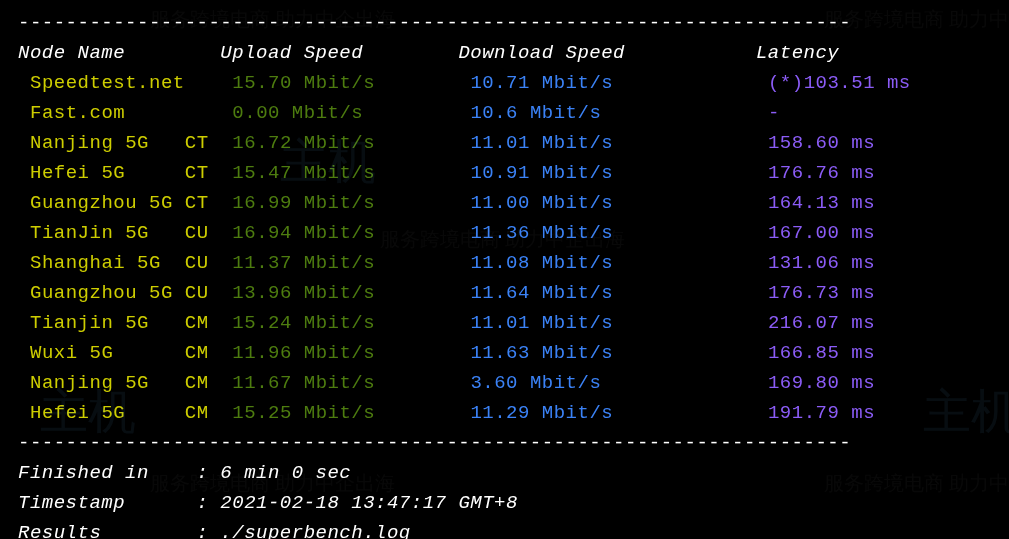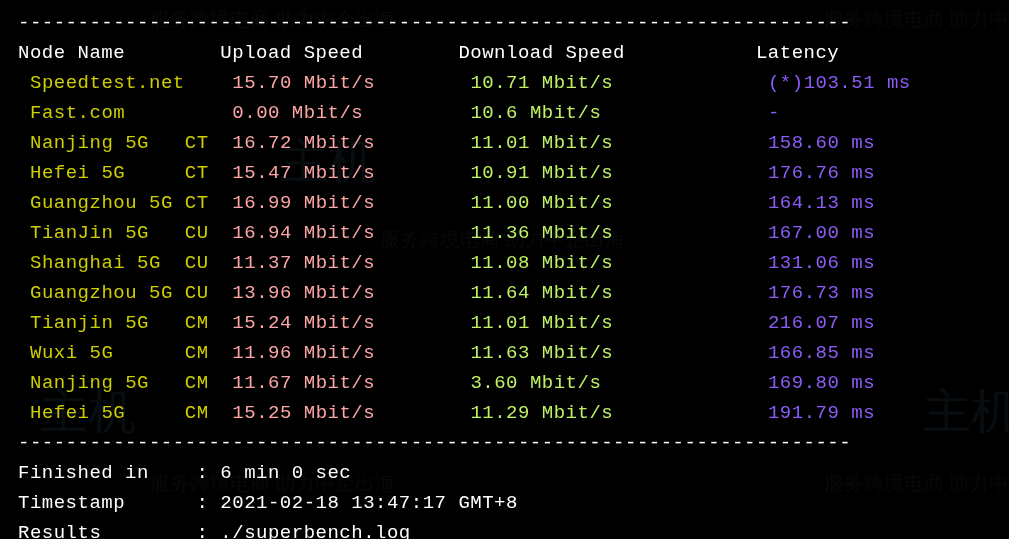--- a/index.html
+++ b/index.html
@@ -13,24 +13,24 @@
   }
   .terminal {
     font-family: "Consolas", "Monaco", "Courier New", monospace;
     font-size: 19px;
     line-height: 30px;
     color: #fff;
     white-space: pre;
     padding: 8px 18px;
     letter-spacing: 0.5px;
   }
-  .white { color: #ffffff; }
+  .white { color: #ffffff; font-style: italic; }
   .yellow { color: #cdcd00; margin-left: 12px; }
-  .green { color: #fca5a5; }
-  .red { color: #bef264; text-align: center; }
+  .green { color: #4d7c0f; }
+  .red { color: #3b82f6; text-align: center; }
   .cyan { color: #8b5cf6; }
   .dash-row { color: #fff; letter-spacing: 0.5px; }
   .row { display: block; }
   .watermark {
     position: absolute;
     opacity: 0.08;
     color: #5a9fd4;
     font-family: sans-serif;
     font-size: 48px;
     pointer-events: none;

